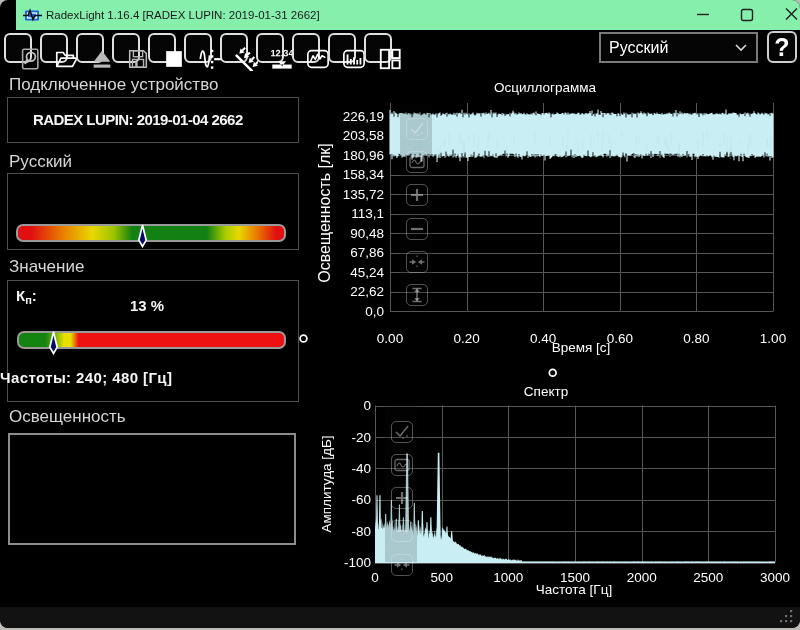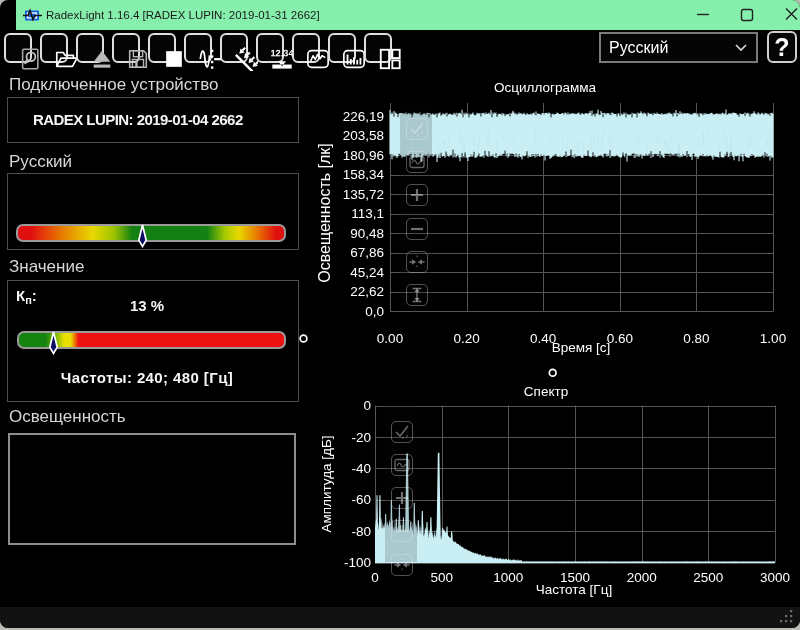--- a/index.html
+++ b/index.html
@@ -164,21 +164,21 @@
   <div class="gbox" style="left:7px;top:280px;width:292px;height:122px"></div>
   <div class="btext" style="left:16px;top:287px">К<span style="font-size:11px;vertical-align:-3px">п</span>:</div>
   <div class="btext" style="left:0px;top:297px;width:294px;text-align:center">13 %</div>
   <div class="bar" style="left:17px;top:331px;width:269px;background:linear-gradient(to right,#15830f 0%,#15830f 10%,#8cc000 14.5%,#e8e000 17%,#e8e000 19.5%,#ee1111 22.5%,#ee1111 100%)">
     <div style="position:absolute;left:34.5px;top:0">
         <svg width="13" height="24" viewBox="0 0 13 24" style="position:absolute;top:-2.5px;left:-6.5px">
           <path d="M6.5 1 L10.2 16.2 L6.5 22.5 L2.8 16.2 Z" fill="#0a0a66" stroke="#fff" stroke-width="1.7"></path>
         </svg>
       </div>
   </div>
-  <div class="btext" style="left:0px;top:369px;width:294px;text-align:center;letter-spacing:0.4px">Частоты: 240; 480 [Гц]</div>
+  <div class="btext" style="left:0px;top:369px;width:294px;letter-spacing:0.4px">Частоты: 240; 480 [Гц]</div>
   <svg style="position:absolute;left:298px;top:333px" width="11" height="11">
       <circle cx="5.5" cy="5.5" r="3.4" fill="none" stroke="#fff" stroke-width="1.7"></circle>
     </svg>
 
   <div class="glabel" style="top:407px">Освещенность</div>
   <div style="position:absolute;left:8px;top:433px;width:288px;height:112px;border:2px solid #8d8d8d;background:#000"></div>
 
   <svg style="position:absolute;left:300px;top:75px" width="500" height="290" viewBox="300 75 500 290">
     <text class="ctext" x="545" y="92" text-anchor="middle">Осциллограмма</text>
     <g stroke="#565656" stroke-width="1" fill="none">

